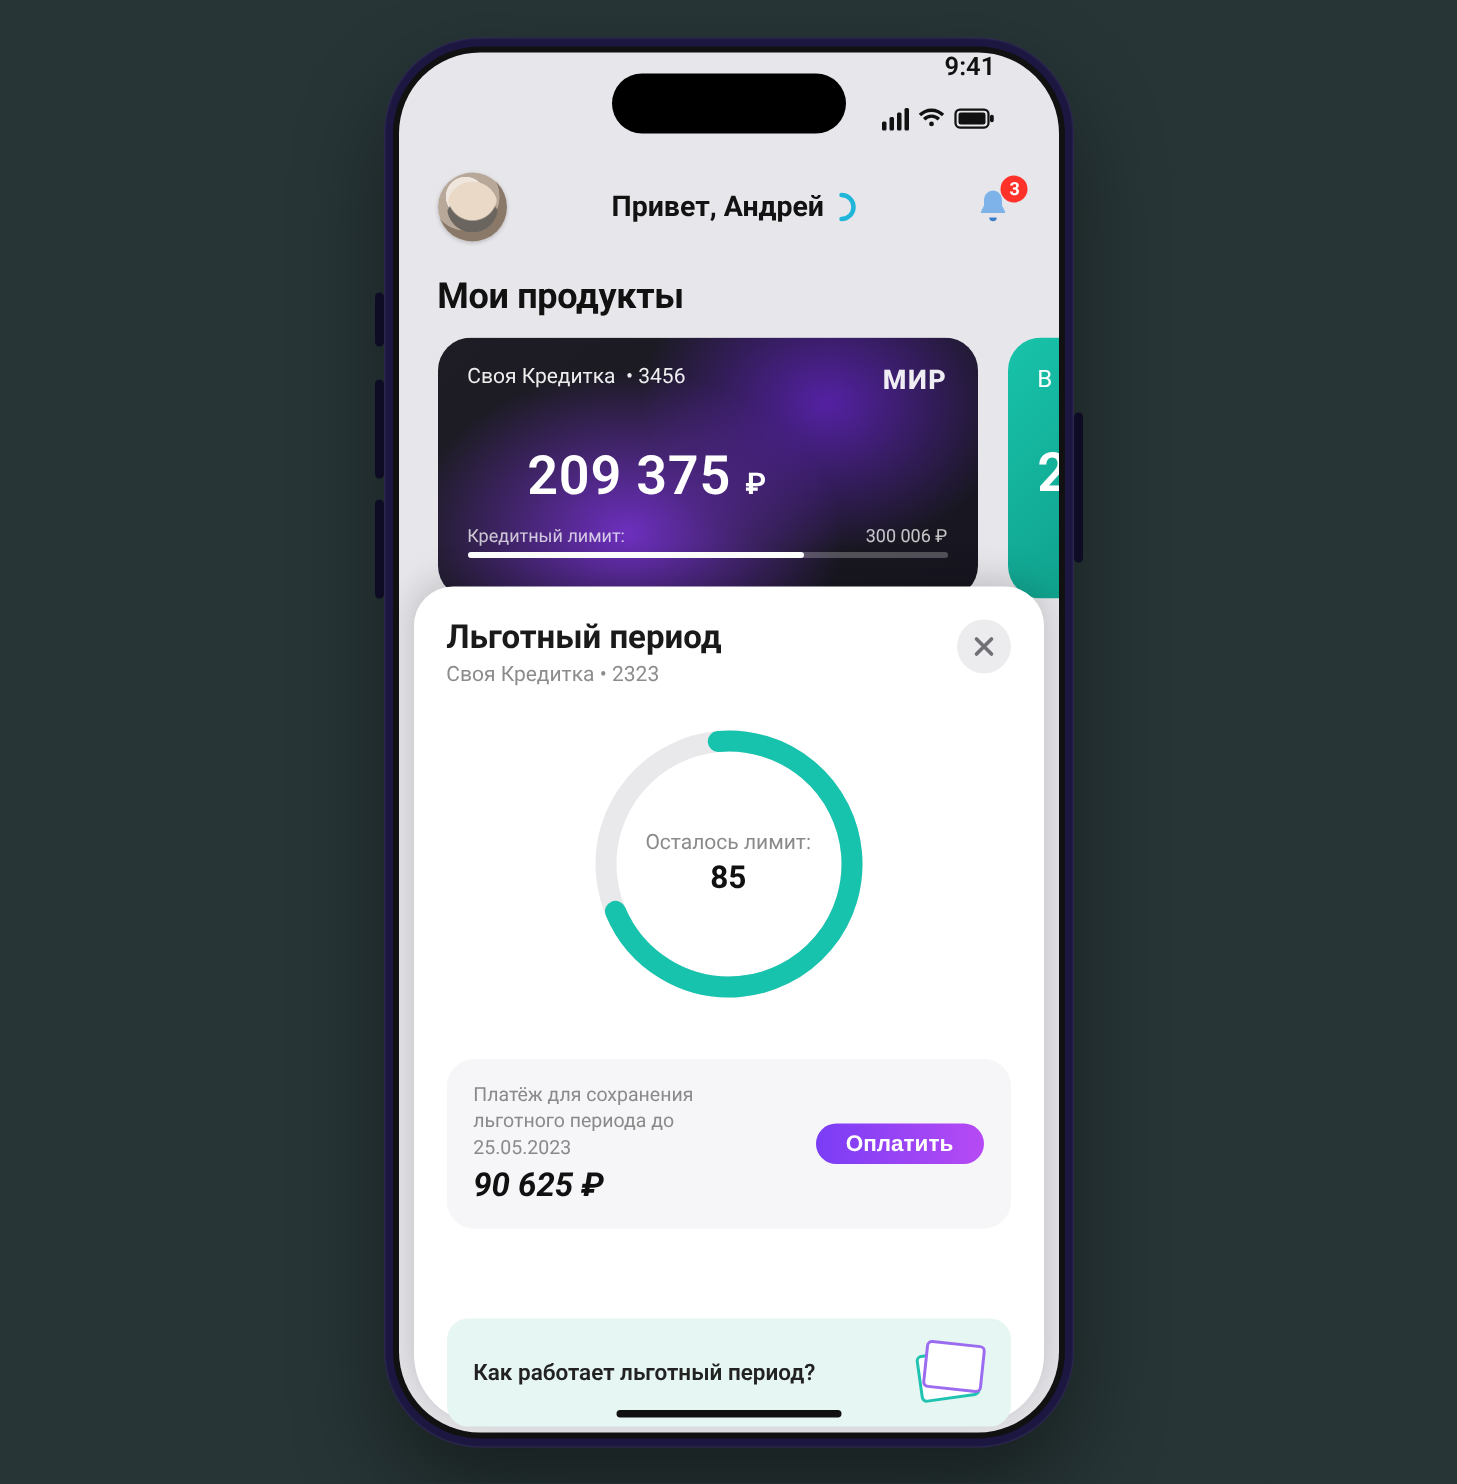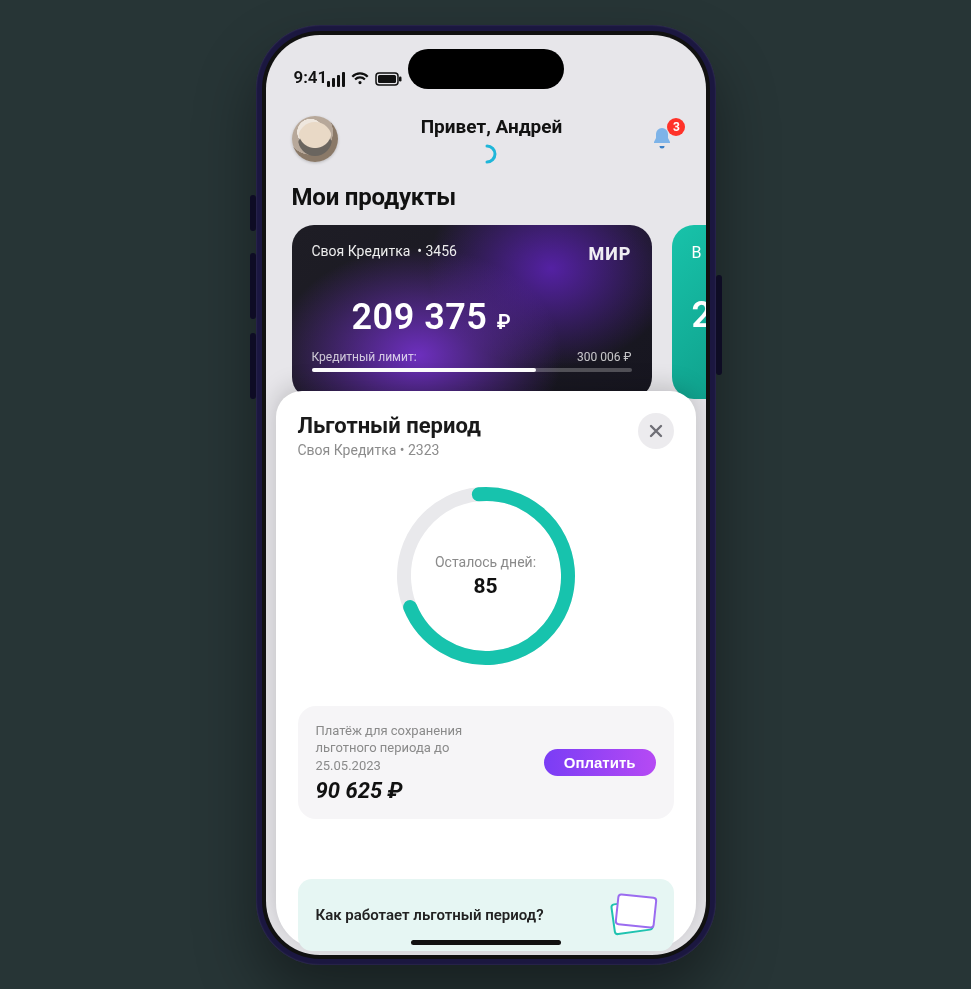--- a/index.html
+++ b/index.html
@@ -20,33 +20,33 @@
   .sb-right { right:-6px; top:250px; width:6px; height:100px; }
 
   .screen {
     width:100%; height:100%; border-radius:54px; background:#e7e6ea; overflow:hidden; position:relative;
   }
 
   
   .island { position:absolute; top:14px; left:50%; transform:translateX(-50%); width:156px; height:40px; background:#000; border-radius:22px; z-index:50; }
 
   
-  .status { position:absolute; top:0; left:0; right:14px; height:56px; display:flex; align-items:flex-end; padding:0 28px 4px; z-index:40; }
+  .status { position:absolute; top:0; left:0; right:14px; height:56px; display:flex; align-items:flex-end; padding:0 28px 4px; justify-content:space-between; z-index:40;flex-direction:column; }
   .status-time { font-size:17px; font-weight:600; color:#111; }
   .status-right { display:flex; gap:6px; align-items:center; }
   .bars { display:flex; gap:2px; align-items:flex-end; }
   .bars span { width:3px; background:#111; border-radius:1px; display:block; }
   .bars span:nth-child(1){height:6px;} .bars span:nth-child(2){height:9px;} .bars span:nth-child(3){height:12px;} .bars span:nth-child(4){height:15px;}
   .wifi svg, .batt svg { display:block; }
 
   
   .app-header { position:absolute; top:80px; left:0; right:0; padding:0 26px; display:flex; align-items:center; justify-content:space-between; z-index:30; }
   .avatar { width:46px; height:46px; border-radius:50%; background: radial-gradient(circle at 40% 35%, #efe7de 0 32%, #b7a89a 33% 55%, #8a7968 56% 100%); box-shadow:0 1px 3px rgba(0,0,0,.2); position:relative; overflow:hidden; }
   .avatar::before { content:""; position:absolute; inset:6px; border-radius:50%; background: radial-gradient(circle at 50% 28%, #e9d9c6 0 16px, transparent 17px), radial-gradient(circle at 50% 80%, #6a655f 0 18px, transparent 19px); }
-  .greet { font-size:19px; font-weight:700; color:#121212; display:flex; align-items:center; gap:6px;flex-direction:column; }
+  .greet { font-size:19px; font-weight:700; color:#121212; display:flex; align-items:center; gap:6px; }
   .greet-arc { width:20px; height:20px; display:inline-block; }
   .bell-wrap { position:relative; width:34px; height:34px; display:flex; align-items:center; justify-content:center; }
   .badge { position:absolute; top:-4px; right:-6px; background:#ff3229; color:#fff; font-size:12px; font-weight:700; min-width:18px; height:18px; border-radius:9px; display:flex; align-items:center; justify-content:center; padding:0 4px; }
 
   .section-title { position:absolute; top:148px; left:26px; font-size:24px; font-weight:700; color:#111; letter-spacing:-0.2px; }
 
   
   .cards { position:absolute; top:190px; left:26px; right:0; height:174px; display:flex; gap:20px; overflow:hidden; }
   .card { width:360px; height:174px; border-radius:22px; padding:18px 20px; position:relative; color:#fff; flex:0 0 auto;
     background: radial-gradient(ellipse 240px 180px at 35% 75%, #6d2fbe 0%, rgba(109,47,190,0) 60%),
@@ -186,21 +186,21 @@
           </div>
         </div>
 
         <div class="ring-wrap">
           <div class="ring">
             <svg width="200" height="200" viewBox="0 0 200 200">
               <circle cx="100" cy="100" r="82" fill="none" stroke="#e9e9ec" stroke-width="14"></circle>
               <circle cx="100" cy="100" r="82" fill="none" stroke="#17c3ad" stroke-width="14" stroke-linecap="round" stroke-dasharray="515" stroke-dashoffset="154"></circle>
             </svg>
             <div class="ring-center">
-              <div class="ring-label">Осталось дней:</div>
+              <div class="ring-label">Осталось лимит:</div>
               <div class="ring-value">85</div>
             </div>
           </div>
         </div>
 
         <div class="pay-box">
           <div>
             <div class="pay-text"><span>Платёж для сохранения льготного периода до</span>&nbsp; <span>25.05.2023</span></div>
             <div class="pay-amount">90 625 ₽</div>
           </div>

